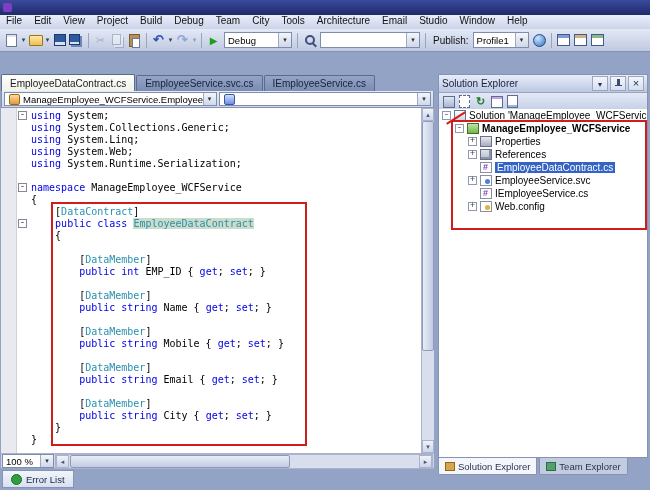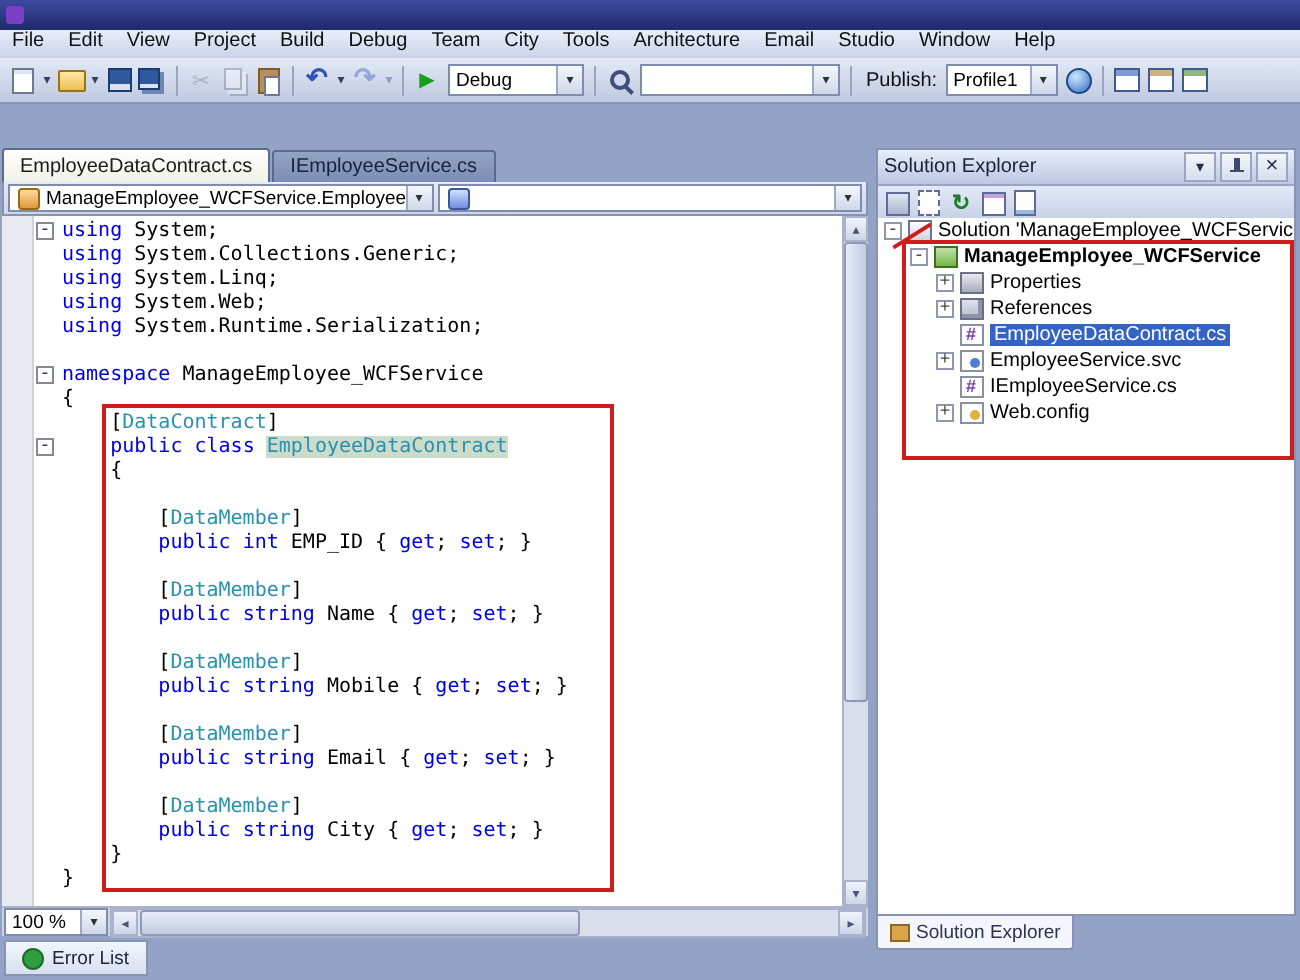--- a/index.html
+++ b/index.html
@@ -256,20 +256,21 @@
         <span class="g"></span>
       </span>
       <span class="tbicon i-toolbox">
         <span class="g"></span>
       </span>
     </span>
 </div>
 
 <div class="doc-tabs">
     <div class="doc-tab active">EmployeeDataContract.cs</div>
+    <div class="doc-tab">EmployeeService.svc.cs</div>
     <div class="doc-tab">IEmployeeService.cs</div>
   </div>
 
 <div class="navbar">
   <div class="combo nav-combo">
     <span class="nc-icon-class"></span>
     <span class="combo-text">ManageEmployee_WCFService.EmployeeDataC</span>
     <span class="arrow"></span>
   </div>
   <div class="combo nav-combo">
@@ -379,18 +380,22 @@
     </div>
   <div class="anno-box anno-tree"></div>
   <div class="anno-diag"></div>
 </div>
 
 <div class="bottom-tabs">
     <div class="btab active">
       <span class="bt-icon bt-solution-explorer"></span>
       <span>Solution Explorer</span>
     </div>
+    <div class="btab">
+      <span class="bt-icon bt-team-explorer"></span>
+      <span>Team Explorer</span>
+    </div>
   </div>
 
 <div class="error-tab">
   <span class="error-icon"></span>
   <span>Error List</span>
 </div>
 
 </body></html>

